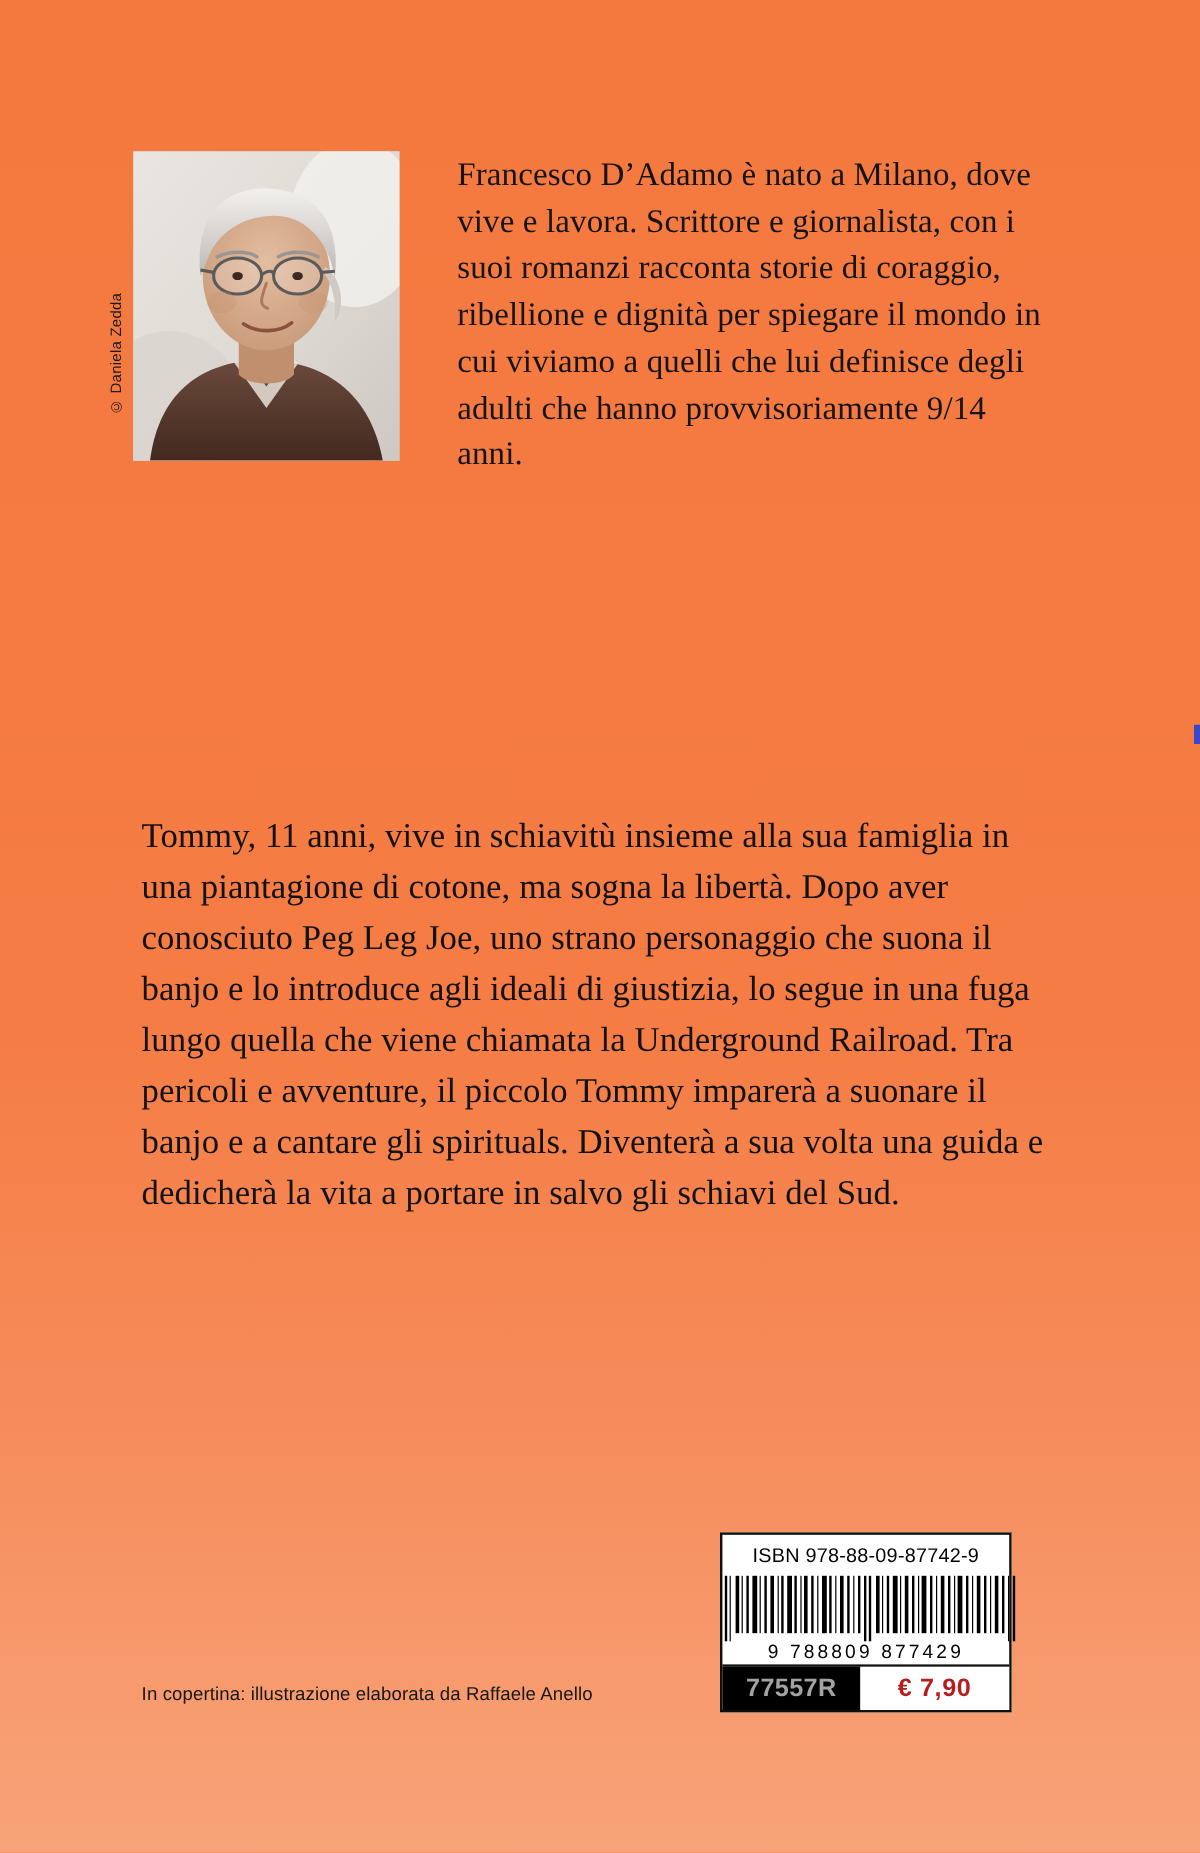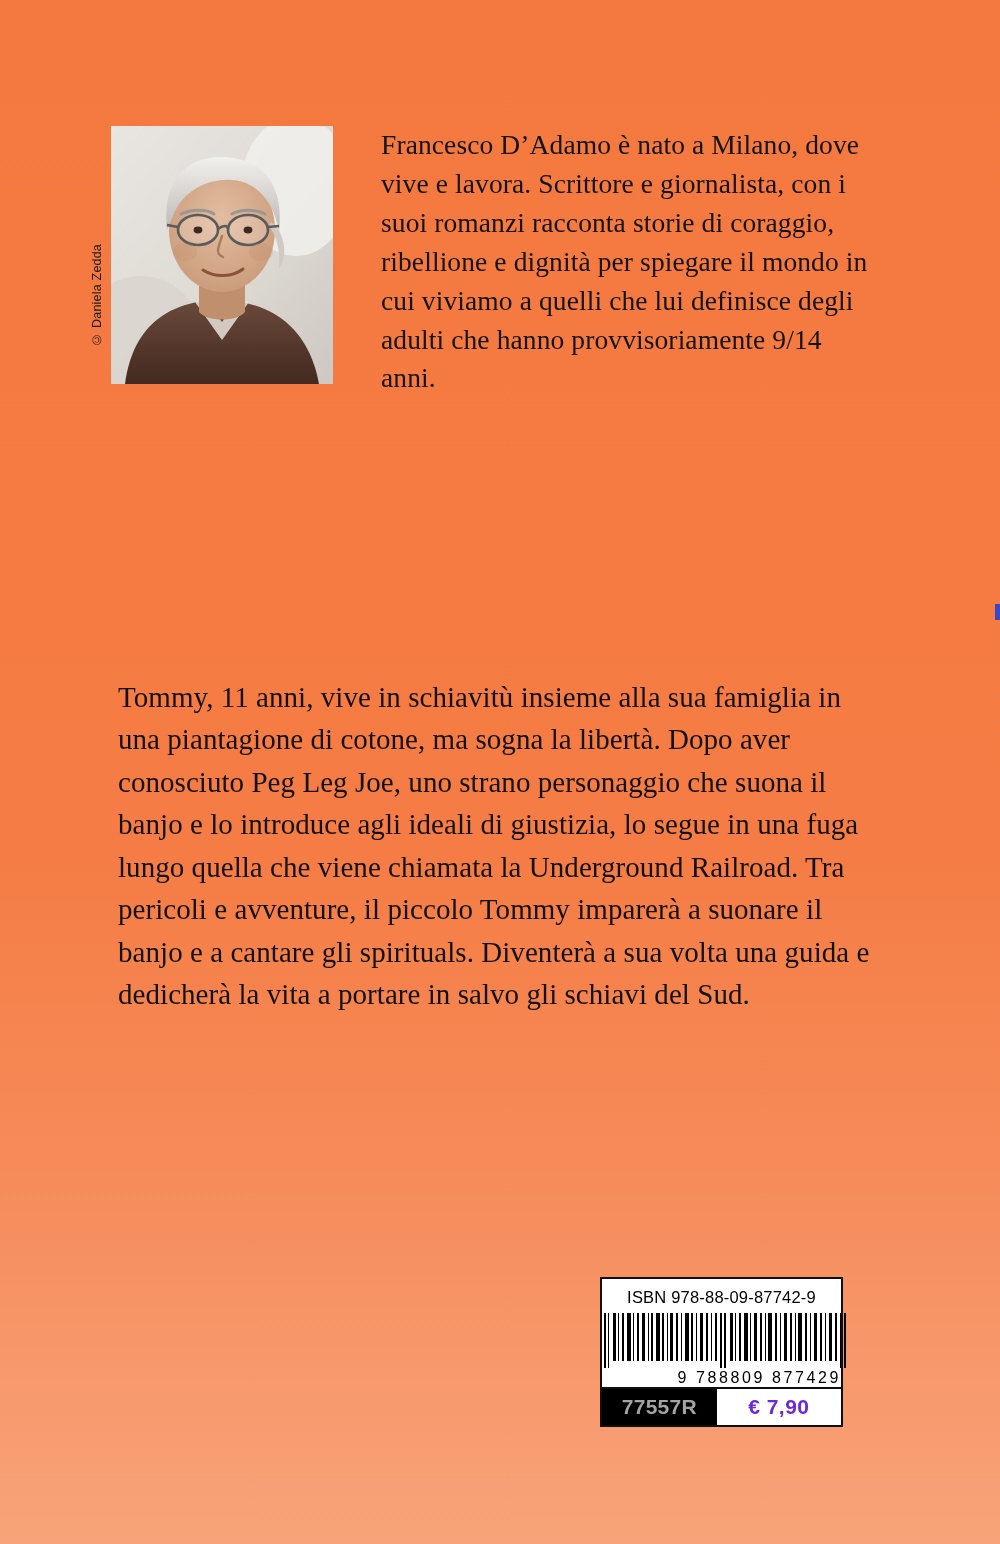--- a/index.html
+++ b/index.html
@@ -107,21 +107,21 @@
   .bars {
     margin: 6px auto 0 auto;
     width: 248px;
     height: 55px;
     display: block;
   }
   .barcode-digits {
     font-family: "Liberation Sans", sans-serif;
     font-size: 16px;
     color: #000;
-    text-align: right;
+    text-align: center;
     letter-spacing: 2.6px;
     margin-top: 1px;
   }
   .price-row {
     position: absolute;
     left: 0;
     bottom: 0;
     width: 100%;
     height: 38px;
     display: flex;
@@ -136,21 +136,21 @@
     font-size: 21px;
     font-weight: bold;
     display: flex;
     align-items: center;
     justify-content: center;
     letter-spacing: 0.3px;
   }
   .price-cell {
     flex: 1 1 auto;
     background: #fff;
-    color: #6d28d9;
+    color: #b91c1c;
     font-family: "Liberation Sans", sans-serif;
     font-size: 21px;
     font-weight: bold;
     display: flex;
     align-items: center;
     justify-content: center;
     letter-spacing: 0.5px;
   }
   .edge-mark {
     position: absolute;
@@ -229,20 +229,21 @@
         <ellipse cx="74" cy="126" rx="12" ry="9" fill="#c28f6c" opacity="0.28"></ellipse>
         <ellipse cx="150" cy="126" rx="12" ry="9" fill="#c28f6c" opacity="0.28"></ellipse>
       </svg>
     </div>
 
     <div class="author-bio">Francesco D’Adamo è nato a Milano, dove vive e lavora. Scrittore e giornalista, con i suoi romanzi racconta storie di coraggio, ribellione e dignità per spiegare il mondo in cui viviamo a quelli che lui definisce degli adulti che hanno provvisoriamente 9/14 anni.</div>
   </div>
 
   <div class="blurb">Tommy, 11 anni, vive in schiavitù insieme alla sua famiglia in una piantagione di cotone, ma sogna la libertà. Dopo aver conosciuto Peg Leg Joe, uno strano personaggio che suona il banjo e lo introduce agli ideali di giustizia, lo segue in una fuga lungo quella che viene chiamata la Underground Railroad. Tra pericoli e avventure, il piccolo Tommy imparerà a suonare il banjo e a cantare gli spirituals. Diventerà a sua volta una guida e dedicherà la vita a portare in salvo gli schiavi del Sud.</div>
 
+  <div class="cover-credit">In copertina: illustrazione elaborata da Raffaele Anello</div>
 
   <div class="barcode-block">
     <div class="isbn-text">ISBN 978-88-09-87742-9</div>
 
     <svg class="bars" viewBox="0 0 248 55" preserveAspectRatio="none" aria-hidden="true">
       <g fill="#000">
         <rect x="2" y="0" width="2" height="55"></rect>
         <rect x="6" y="0" width="1" height="55"></rect>
         <rect x="11" y="0" width="3" height="48"></rect>
         <rect x="16" y="0" width="1" height="48"></rect>

